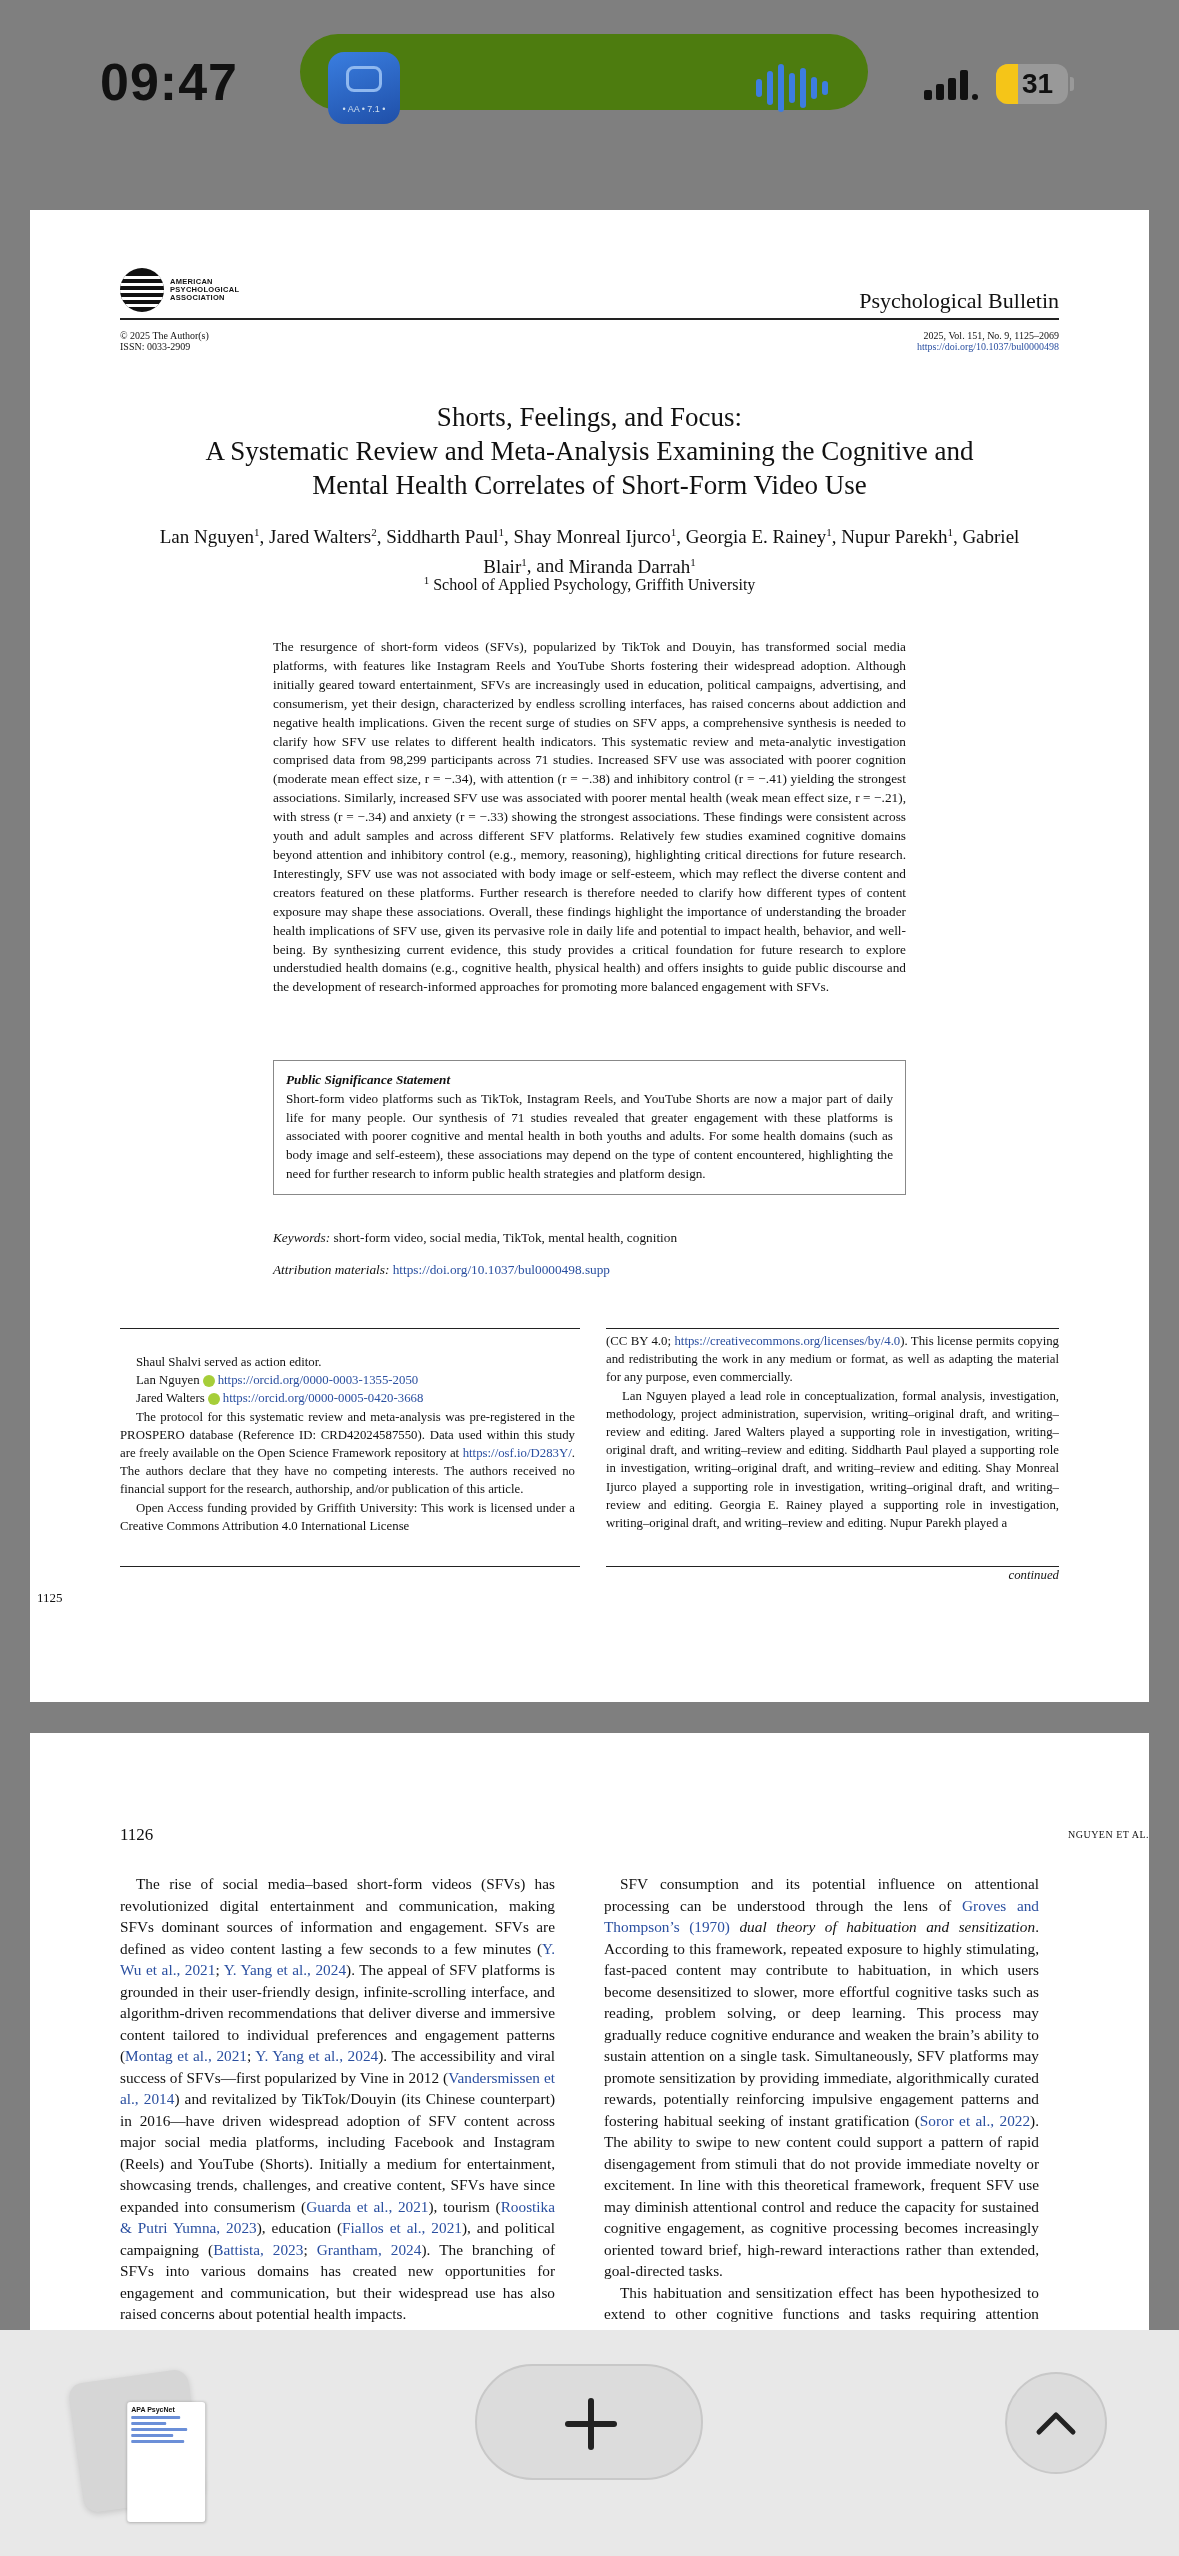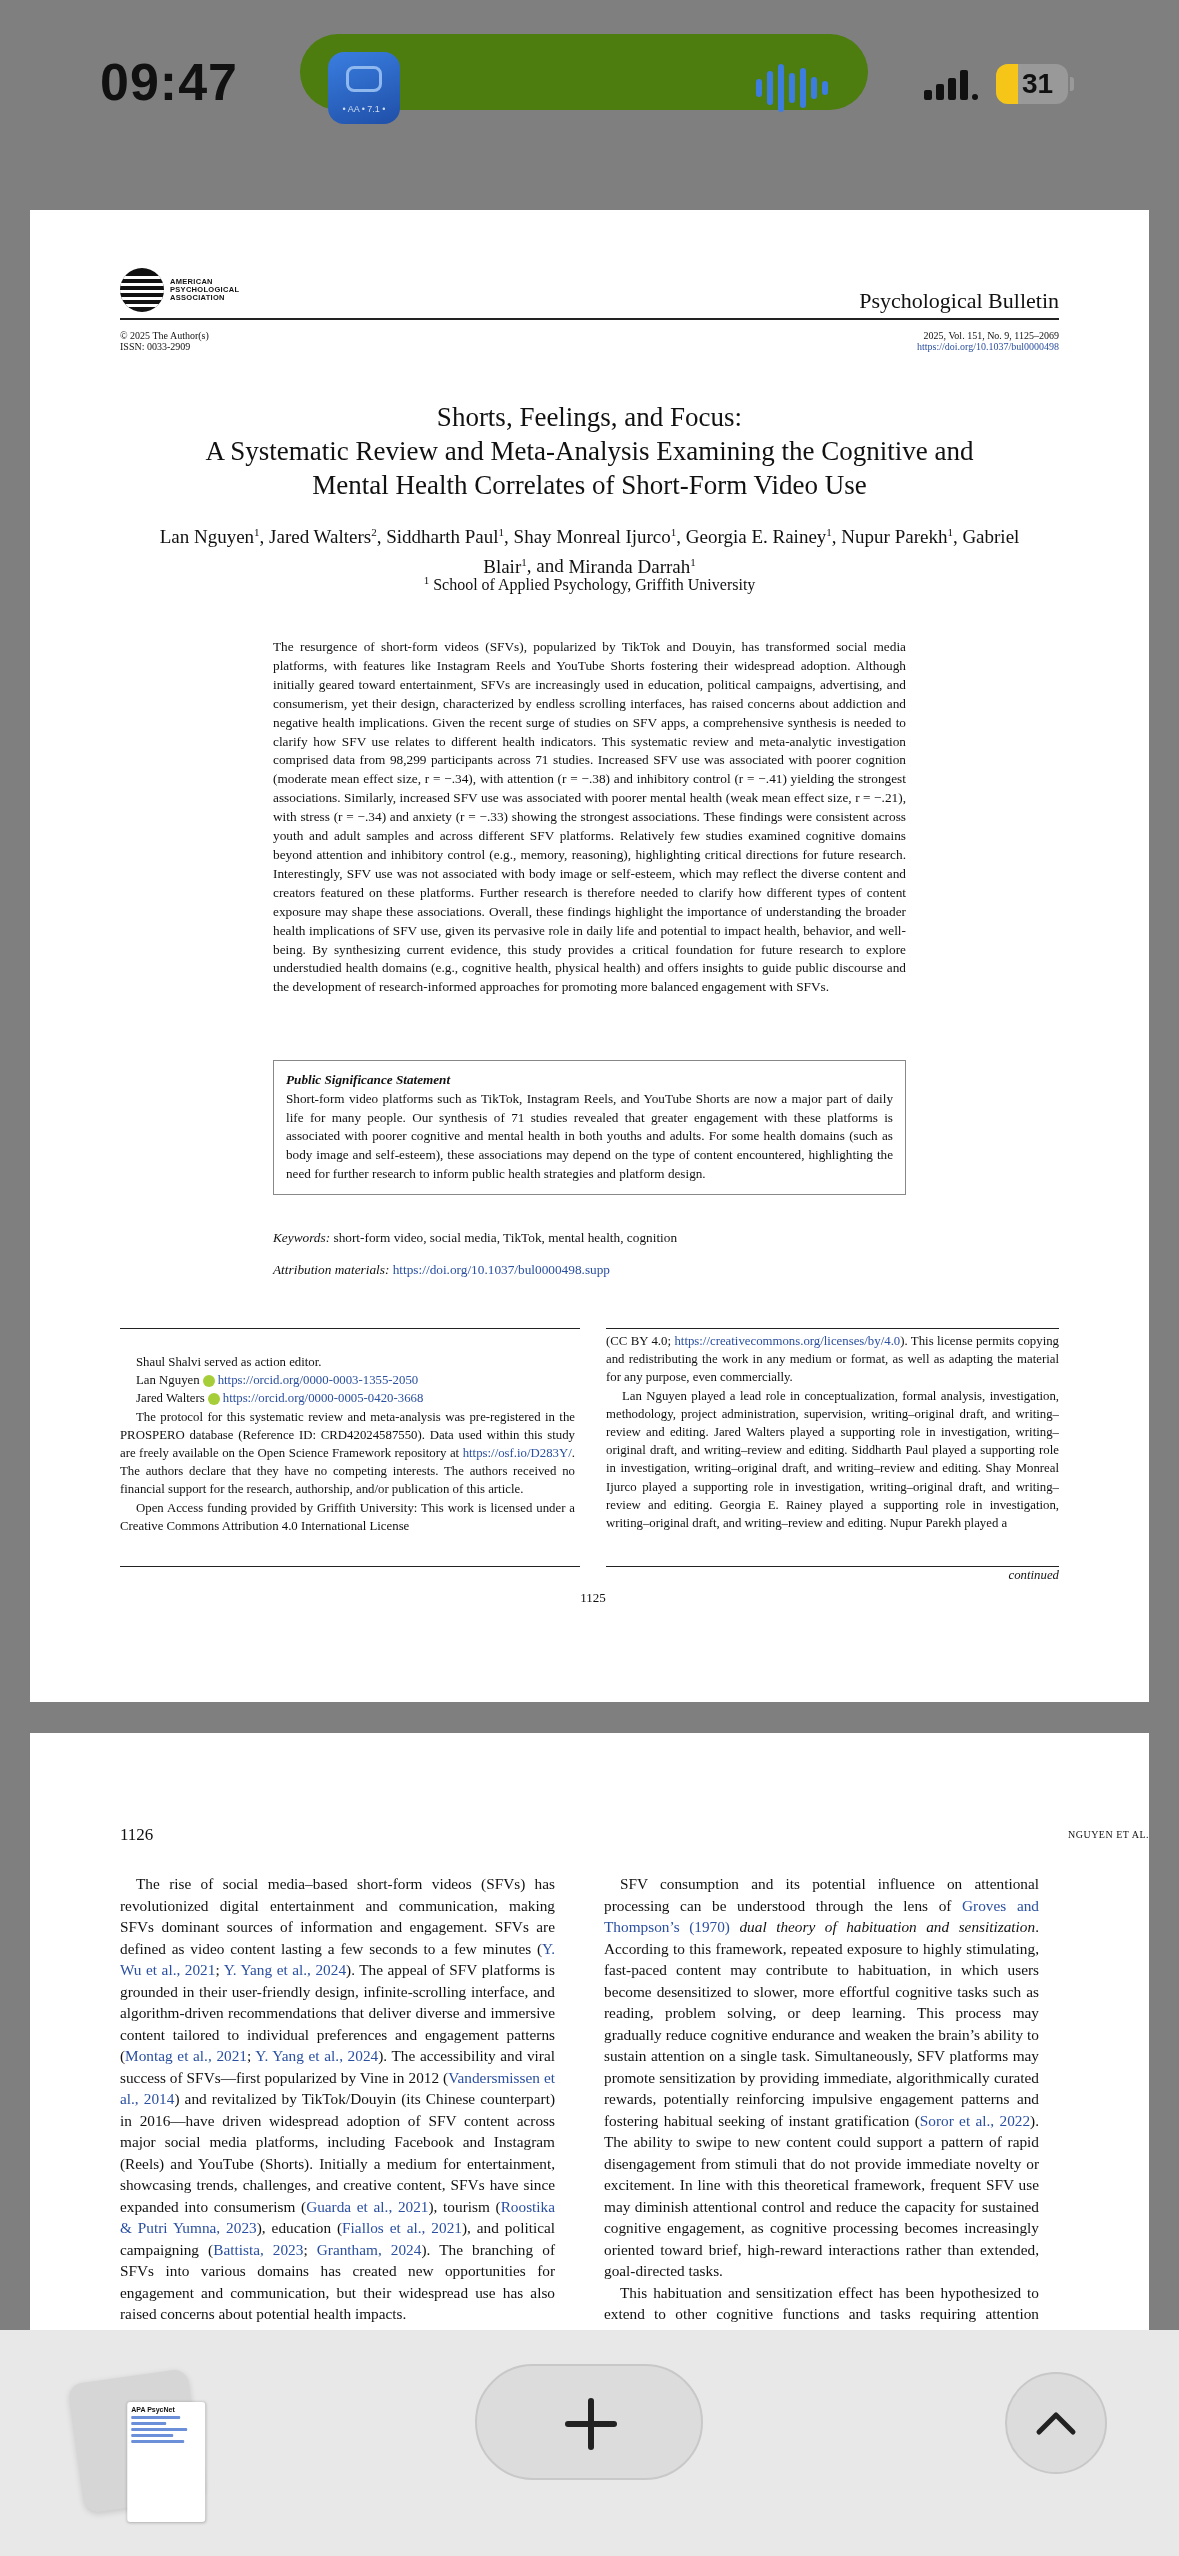--- a/index.html
+++ b/index.html
@@ -51,21 +51,21 @@
 
   .foot-rule-l { position: absolute; left: 90px; width: 460px; top: 1118px; height: 1px; background: #222; }
   .foot-rule-r { position: absolute; left: 576px; right: 90px; top: 1118px; height: 1px; background: #222; }
   .foot-left { position: absolute; left: 90px; width: 455px; top: 1143px; font-size: 12.8px; line-height: 18.2px; text-align: justify; }
   .foot-right { position: absolute; left: 576px; right: 90px; top: 1122px; font-size: 12.8px; line-height: 18.2px; text-align: justify; }
   .orcid { display: inline-block; width: 12px; height: 12px; border-radius: 50%; background: #a6ce39; color: #fff; font-family: "Liberation Sans", sans-serif; font-size: 7px; font-weight: 700; text-align: center; line-height: 12px; vertical-align: 1px; margin: 0 3px; }
   .indent { text-indent: 16px; }
   .foot-bottom-l { position: absolute; left: 90px; width: 460px; top: 1356px; height: 1px; background: #222; }
   .foot-bottom-r { position: absolute; left: 576px; right: 90px; top: 1356px; height: 1px; background: #222; }
   .continued { position: absolute; right: 90px; top: 1358px; font-size: 12.8px; font-style: italic; }
-  .pagenum1 { position: absolute; left: 7px; right: 0; top: 1380px; text-align: center; font-size: 13px; }
+  .pagenum1 { position: absolute; left: 7px; right: 0; top: 1380px; text-align: left; font-size: 13px; }
 
   .p2-num { position: absolute; left: 90px; top: 92px; font-size: 17px; }
   .p2-head { position: absolute; left: 0; right: 0; top: 96px; text-align: right; font-size: 10px; letter-spacing: 0.5px; }
   .col { position: absolute; top: 140px; width: 435px; font-size: 15.3px; line-height: 21.5px; text-align: justify; }
   .col-l { left: 90px; }
   .col-r { left: 574px; }
 
   
   .bottombar { position: absolute; left: 0; top: 2330px; width: 1179px; height: 226px; background: #e8e8e8; }
   .thumb { position: absolute; left: 76px; top: 46px; width: 120px; height: 130px; transform: rotate(-8deg); background: #d6d6d6; border-radius: 14px; box-shadow: 0 2px 6px rgba(0,0,0,0.15); }

